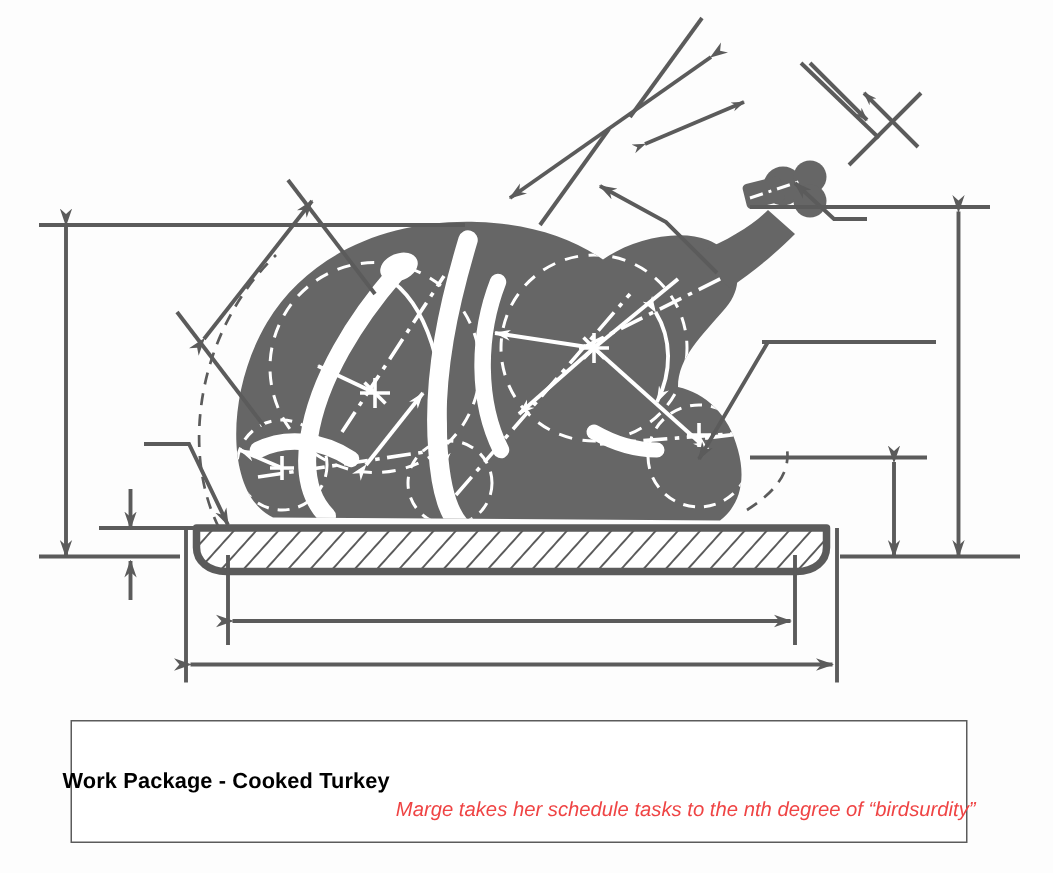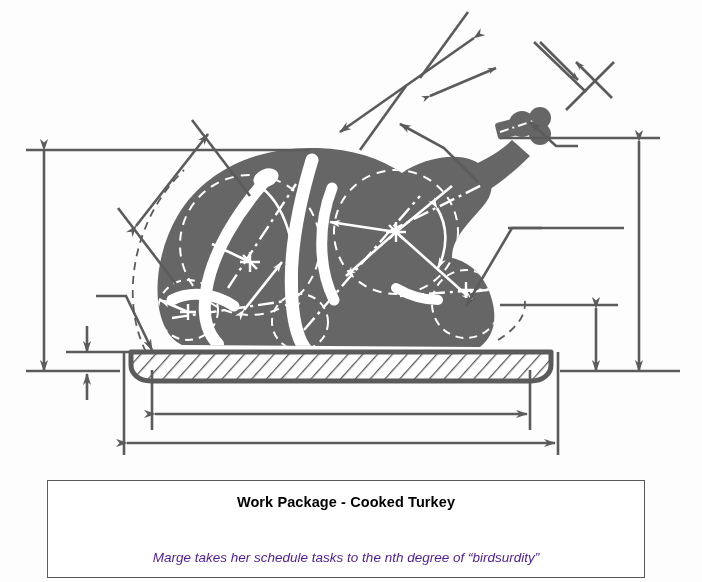--- a/index.html
+++ b/index.html
@@ -7,34 +7,34 @@
     width:702px;height:582px;
     background:#fdfdfd;
     font-family:"Liberation Sans", sans-serif;
     position:relative;overflow:hidden;
   }
   #stage{position:absolute;inset:0;}
   svg.canvas{position:absolute;left:0;top:0;width:702px;height:582px;}
 
   .caption-box{
     position:absolute;
-    left:47px;top:480px;width:598px;height:98px;
+    left:47px;top:480px;width:598px;height:82px;
     border:1.6px solid #5b5b5b;
     background:#ffffff;
     box-sizing:border-box;
-    display:flex;flex-direction:column;
+    display:flex;
     align-items:center;justify-content:center;
     gap:4px;
   }
   .caption-title{
     font-size:14.5px;font-weight:bold;color:#000;
     letter-spacing:.1px;white-space:nowrap;
   }
   .caption-sub{
-    font-size:13.5px;font-style:italic;color:#4c1d95;
+    font-size:13.5px;font-style:italic;color:#ef4444;
     white-space:nowrap;
     margin-top:36px;
   }
 </style>
 </head>
 <body>
 
 <div id="stage">
 
   <svg class="canvas" viewBox="0 0 702 582">

